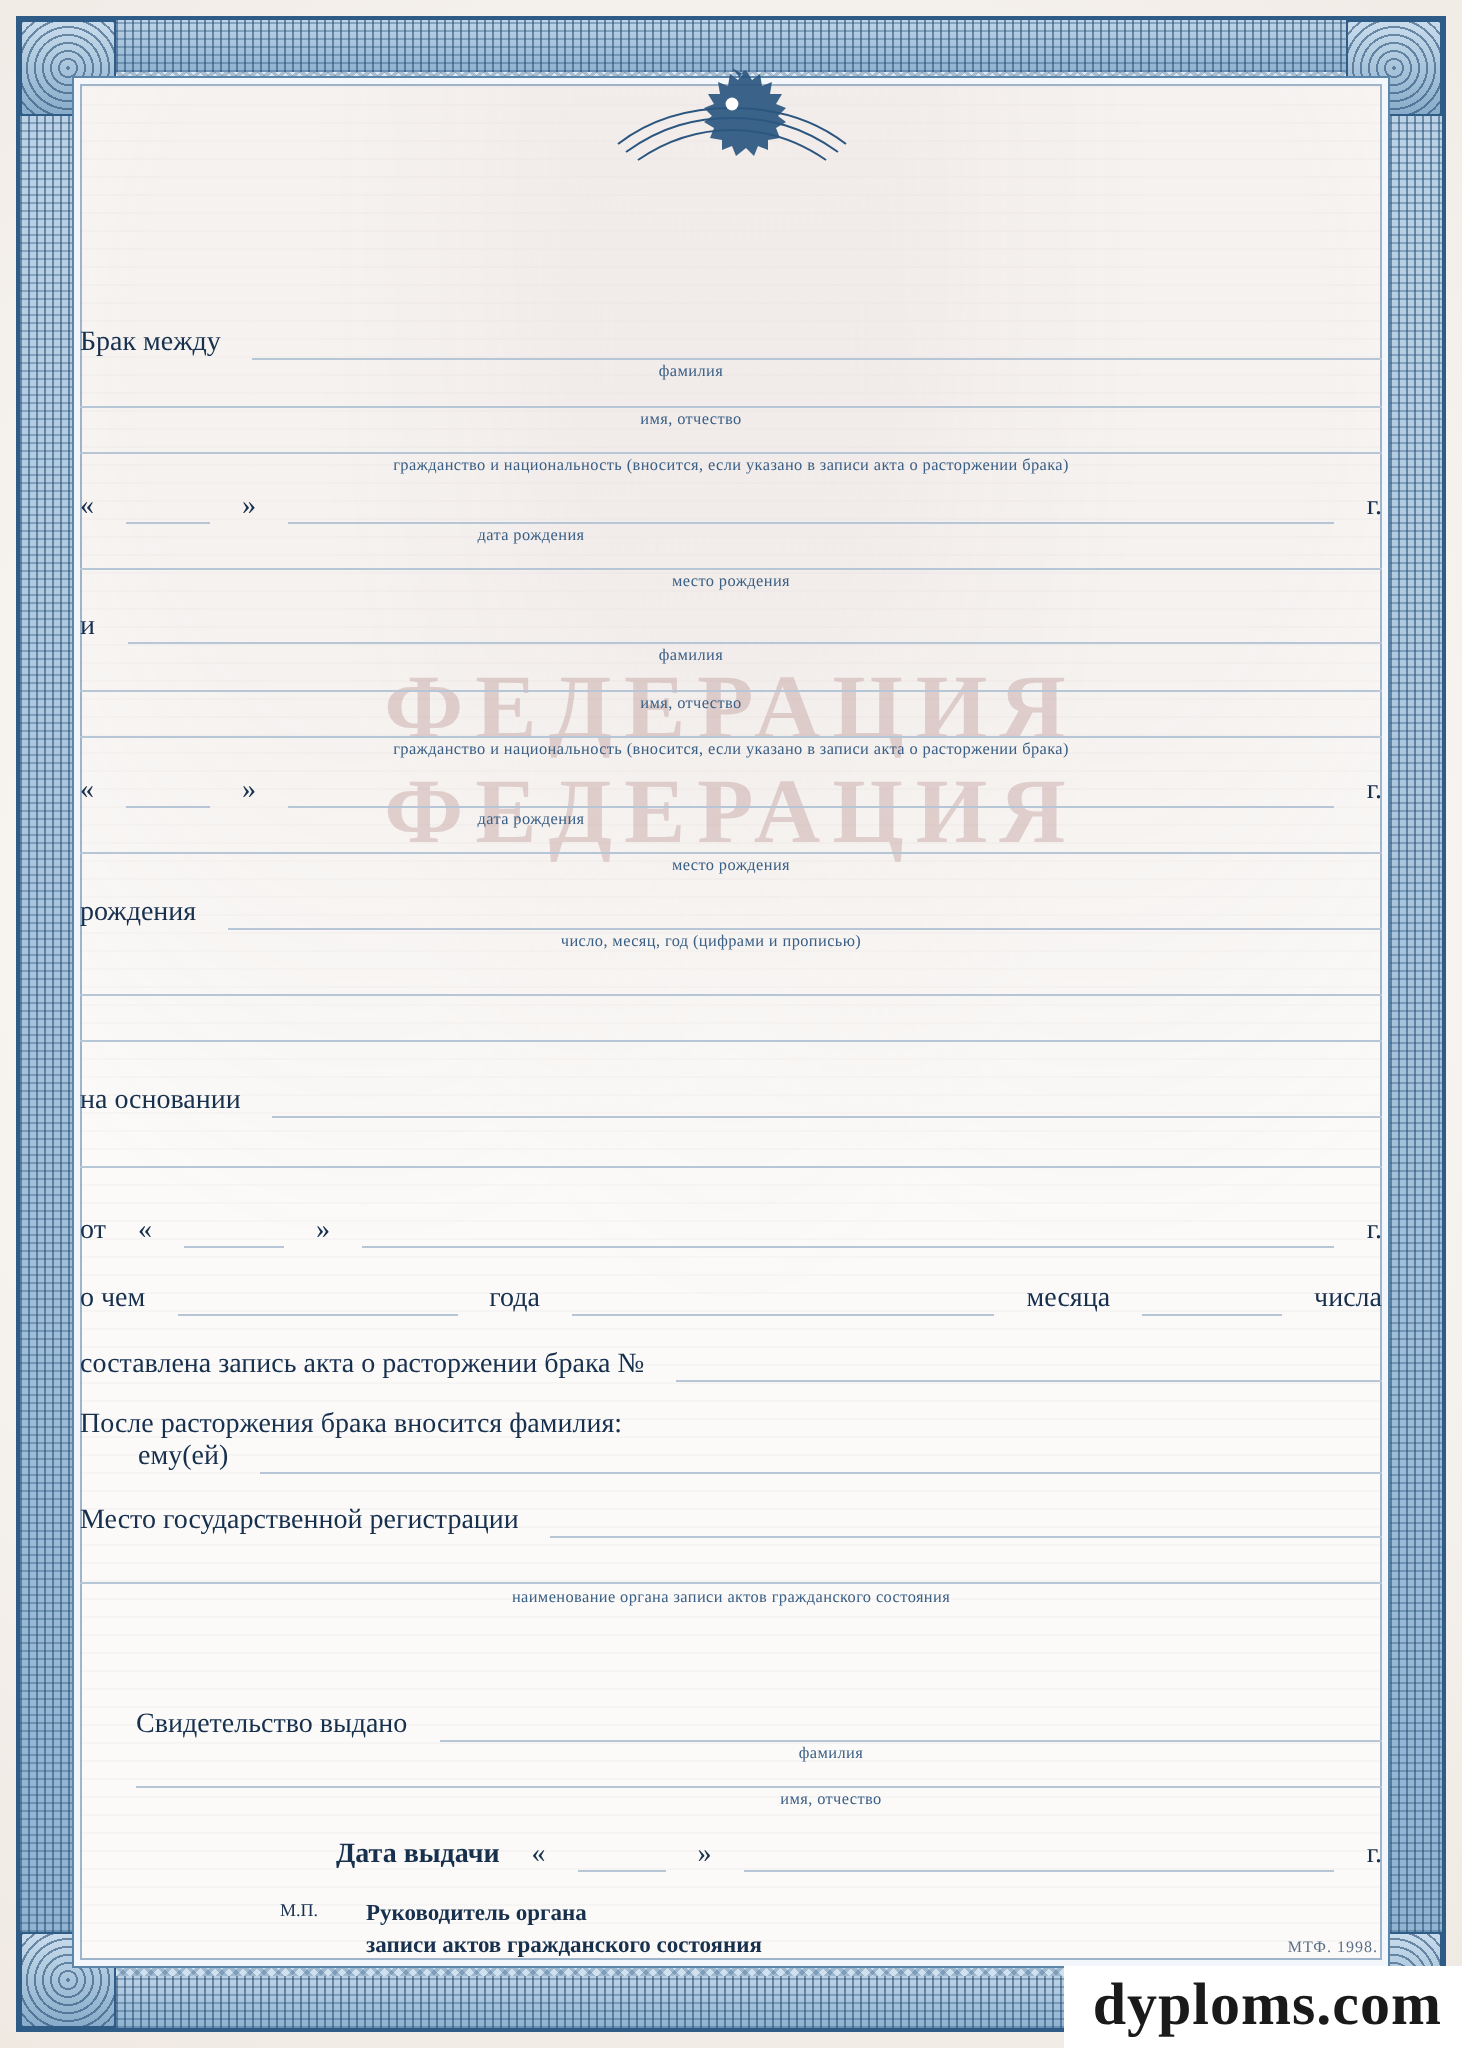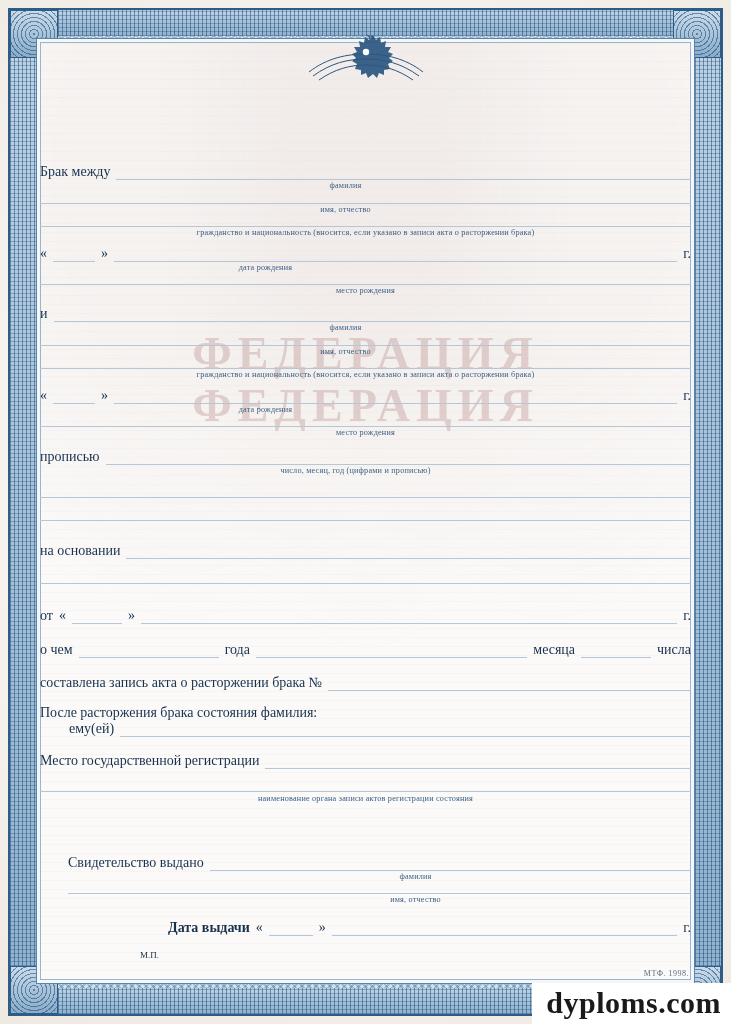--- a/index.html
+++ b/index.html
@@ -92,21 +92,21 @@
   .lbl{font-size:14px;color:#17304e;}
   .hint{
     font-size:8.2px;color:#3a5f85;text-align:center;letter-spacing:.2px;
     font-family:Liberation Serif, serif;
   }
   .line{
     border-bottom:1px solid #b6c6d6;height:0;
   }
 
   
-  .fld{display:flex;align-items:flex-end;gap:6px;}
+  .fld{display:flex;align-items:flex-end;gap:16px;}
   .fld .lbl{white-space:nowrap;}
   .fld .line{flex:1 1 auto;}
 
   .centered-hint{margin-top:1px;}
 
   .mp{font-size:9px;color:#17304e;}
 
   .sign-block{font-size:11.5px;font-weight:bold;color:#17304e;line-height:1.35;}
 
   .mtf{
@@ -219,21 +219,21 @@
         <span class="lbl">г.</span>
       </div>
       <div class="hint centered-hint" style="margin-left:60px;margin-right:260px;">дата рождения</div>
 
       <div class="fld" style="margin-top:12px;">
         <span class="line"></span>
       </div>
       <div class="hint centered-hint">место рождения</div>
 
       <div class="fld" style="margin-top:12px;">
-        <span class="lbl">прописью</span>
+        <span class="lbl">рождения</span>
         <span class="line"></span>
       </div>
       <div class="hint centered-hint" style="margin-left:110px;margin-right:130px;">число, месяц, год (цифрами и прописью)</div>
 
       <div class="line" style="margin-top:22px;"></div>
       <div class="line" style="margin-top:22px;"></div>
 
       <div class="fld" style="margin-top:22px;">
         <span class="lbl">на основании</span>
         <span class="line"></span>
@@ -257,33 +257,33 @@
         <span class="lbl">месяца</span>
         <span class="line" style="flex:0 0 70px;"></span>
         <span class="lbl">числа</span>
       </div>
 
       <div class="fld" style="margin-top:17px;">
         <span class="lbl">составлена запись акта о расторжении брака №</span>
         <span class="line"></span>
       </div>
 
-      <div style="margin-top:14px;" class="lbl">После расторжения брака состояния фамилия:</div>
+      <div style="margin-top:14px;" class="lbl">После расторжения брака вносится фамилия:</div>
 
       <div class="fld" style="padding-left:29px;">
         <span class="lbl">ему(ей)</span>
         <span class="line"></span>
       </div>
 
       <div class="fld" style="margin-top:16px;">
         <span class="lbl">Место государственной регистрации</span>
         <span class="line"></span>
       </div>
       <div class="line" style="margin-top:22px;"></div>
-      <div class="hint centered-hint" style="margin-top:2px;">наименование органа записи актов регистрации состояния</div>
+      <div class="hint centered-hint" style="margin-top:2px;">наименование органа записи актов гражданского состояния</div>
 
       <div class="fld" style="margin-top:52px;margin-left:28px;">
         <span class="lbl">Свидетельство выдано</span>
         <span class="line"></span>
       </div>
       <div class="hint centered-hint" style="margin-left:240px;margin-right:140px;">фамилия</div>
 
       <div class="fld" style="margin-top:12px;margin-left:28px;">
         <span class="line"></span>
       </div>
@@ -293,20 +293,24 @@
         <span class="lbl" style="font-weight:bold;">Дата выдачи</span>
         <span class="lbl">«</span>
         <span class="line" style="flex:0 0 44px;"></span>
         <span class="lbl">»</span>
         <span class="line" style="flex:1 1 auto;"></span>
         <span class="lbl">г.</span>
       </div>
 
       <div style="margin-top:14px;display:flex;align-items:flex-start;gap:12px;">
         <span class="mp" style="margin-left:100px;">М.П.</span>
+        <span class="sign-block" style="margin-left:12px;">
+          <span>Руководитель органа</span><br>
+          <span>записи актов гражданского состояния</span>
+        </span>
       </div>
 
     </div>
 
     <div class="mtf">МТФ. 1998.</div>
   </div>
 
   <div class="brand">dyploms.com</div>
 </div>
 

